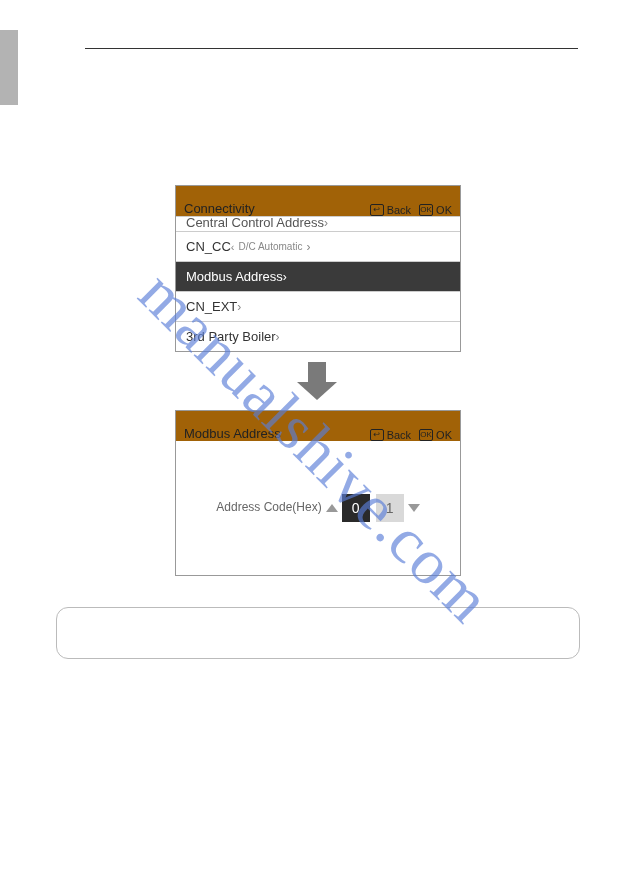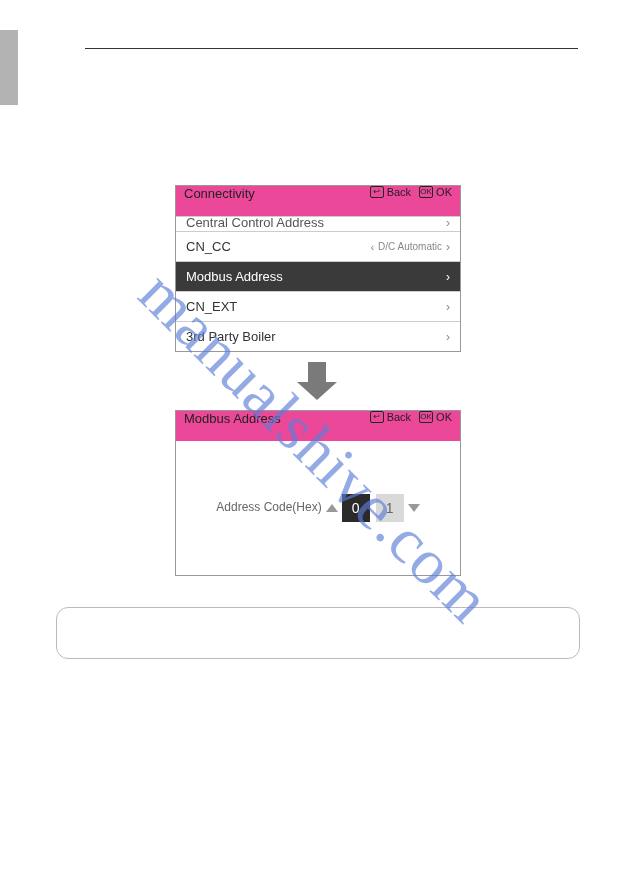--- a/index.html
+++ b/index.html
@@ -44,24 +44,24 @@
     .screen {
       position: absolute;
       left: 175px;
       width: 286px;
       border: 1px solid #999;
       background: #fff;
     }
     .screen1 { top: 185px; }
     .screen2 { top: 410px; height: 166px; }
     .titlebar {
-      background: #ec4899;
+      background: #a16207;
       height: 30px;
       display: flex;
-      align-items: flex-start;
+      align-items: flex-end;
       justify-content: space-between;
       padding: 0 8px;
       font-size: 13px;
     }
     .titlebar .title { font-weight: 500; color: #222; }
     .titlebar .nav { display: flex; align-items: center; gap: 8px; font-size: 11px; color: #222; }
     .nav-item { display: flex; align-items: center; gap: 3px; }
     .nav-icon {
       display: inline-flex;
       width: 14px;
@@ -70,21 +70,21 @@
       border-radius: 2px;
       align-items: center;
       justify-content: center;
       font-size: 8px;
       line-height: 1;
     }
     .menu-row {
       height: 30px;
       display: flex;
       align-items: center;
-      justify-content: space-between;
+      justify-content: flex-start;
       padding: 0 10px;
       font-size: 13px;
       border-top: 1px solid #ccc;
       background: #fff;
       color: #333;
     }
     .menu-row.partial {
       height: 15px;
       overflow: hidden;
       align-items: flex-end;

